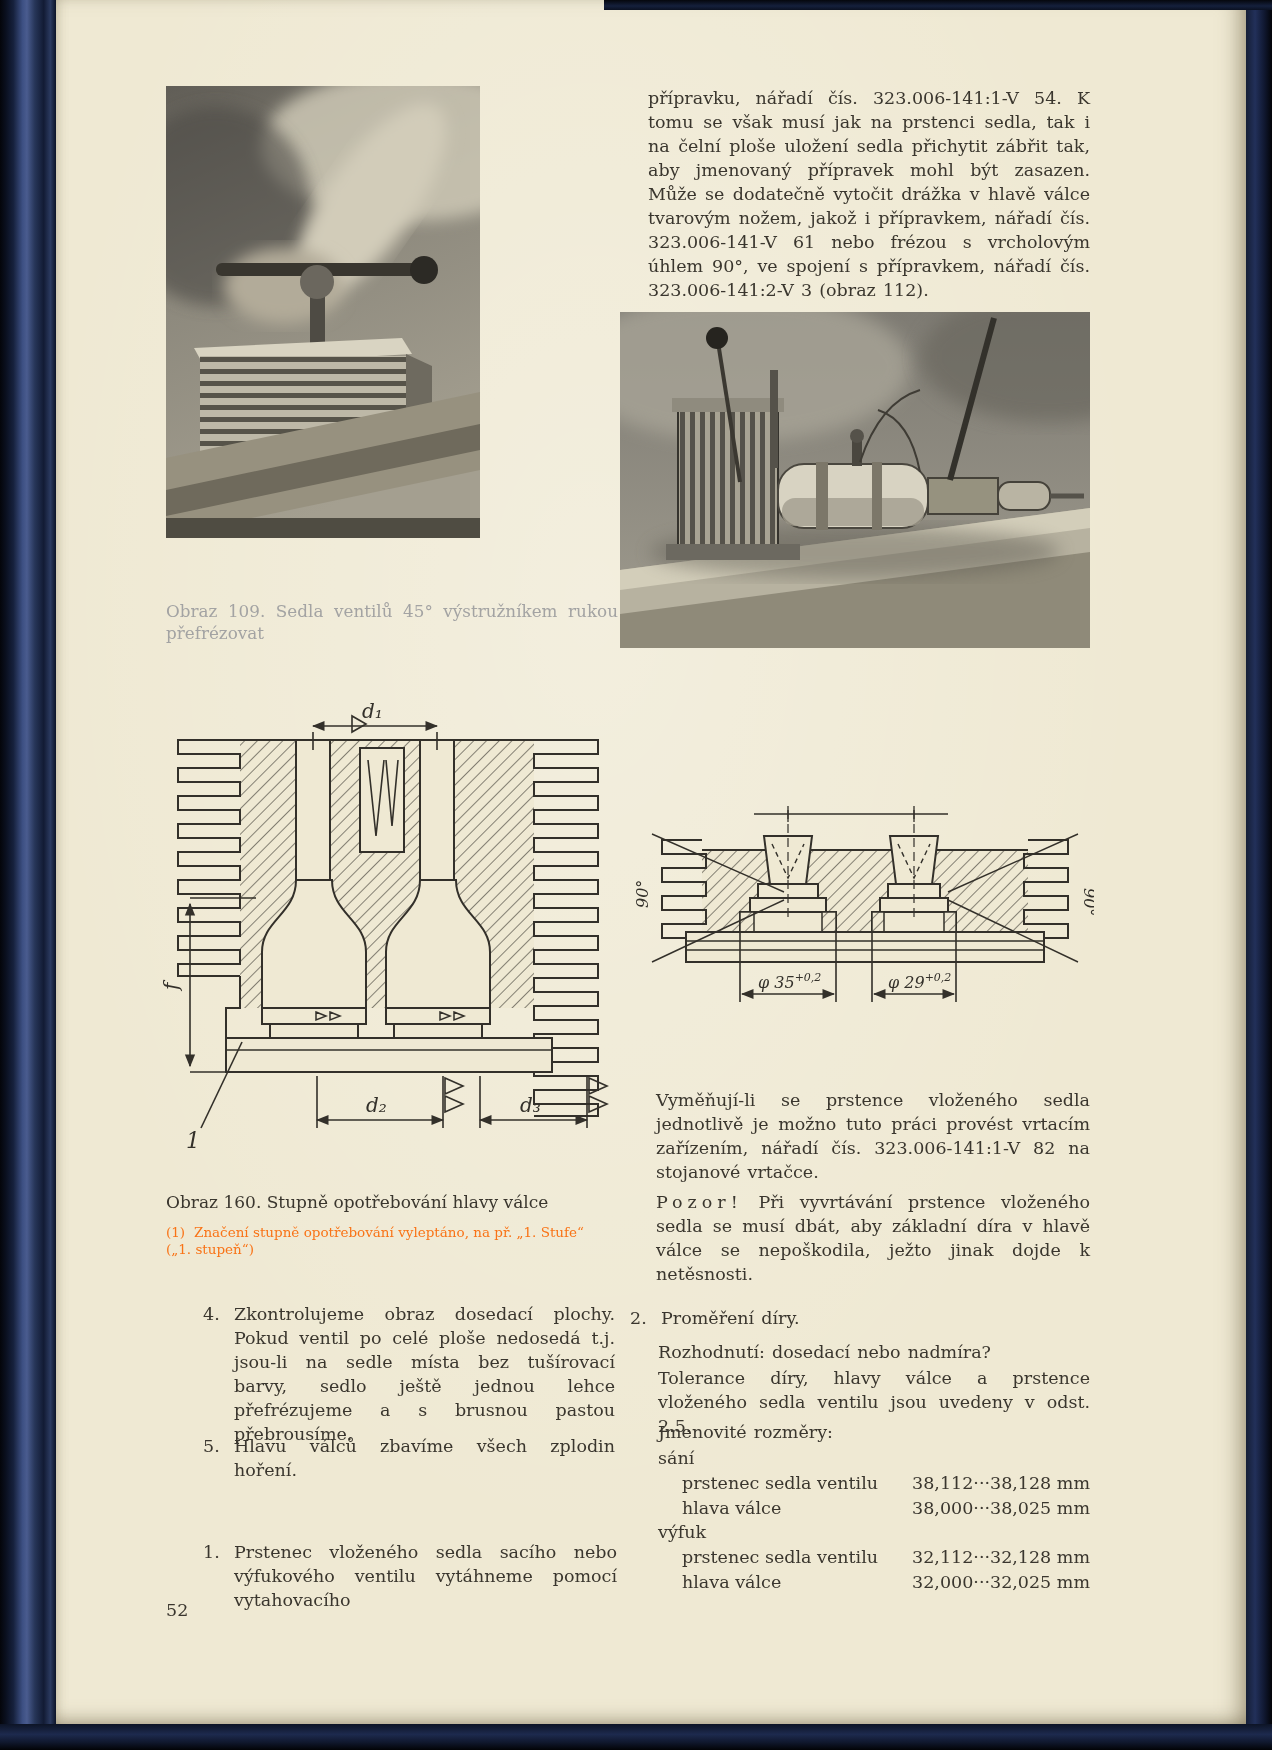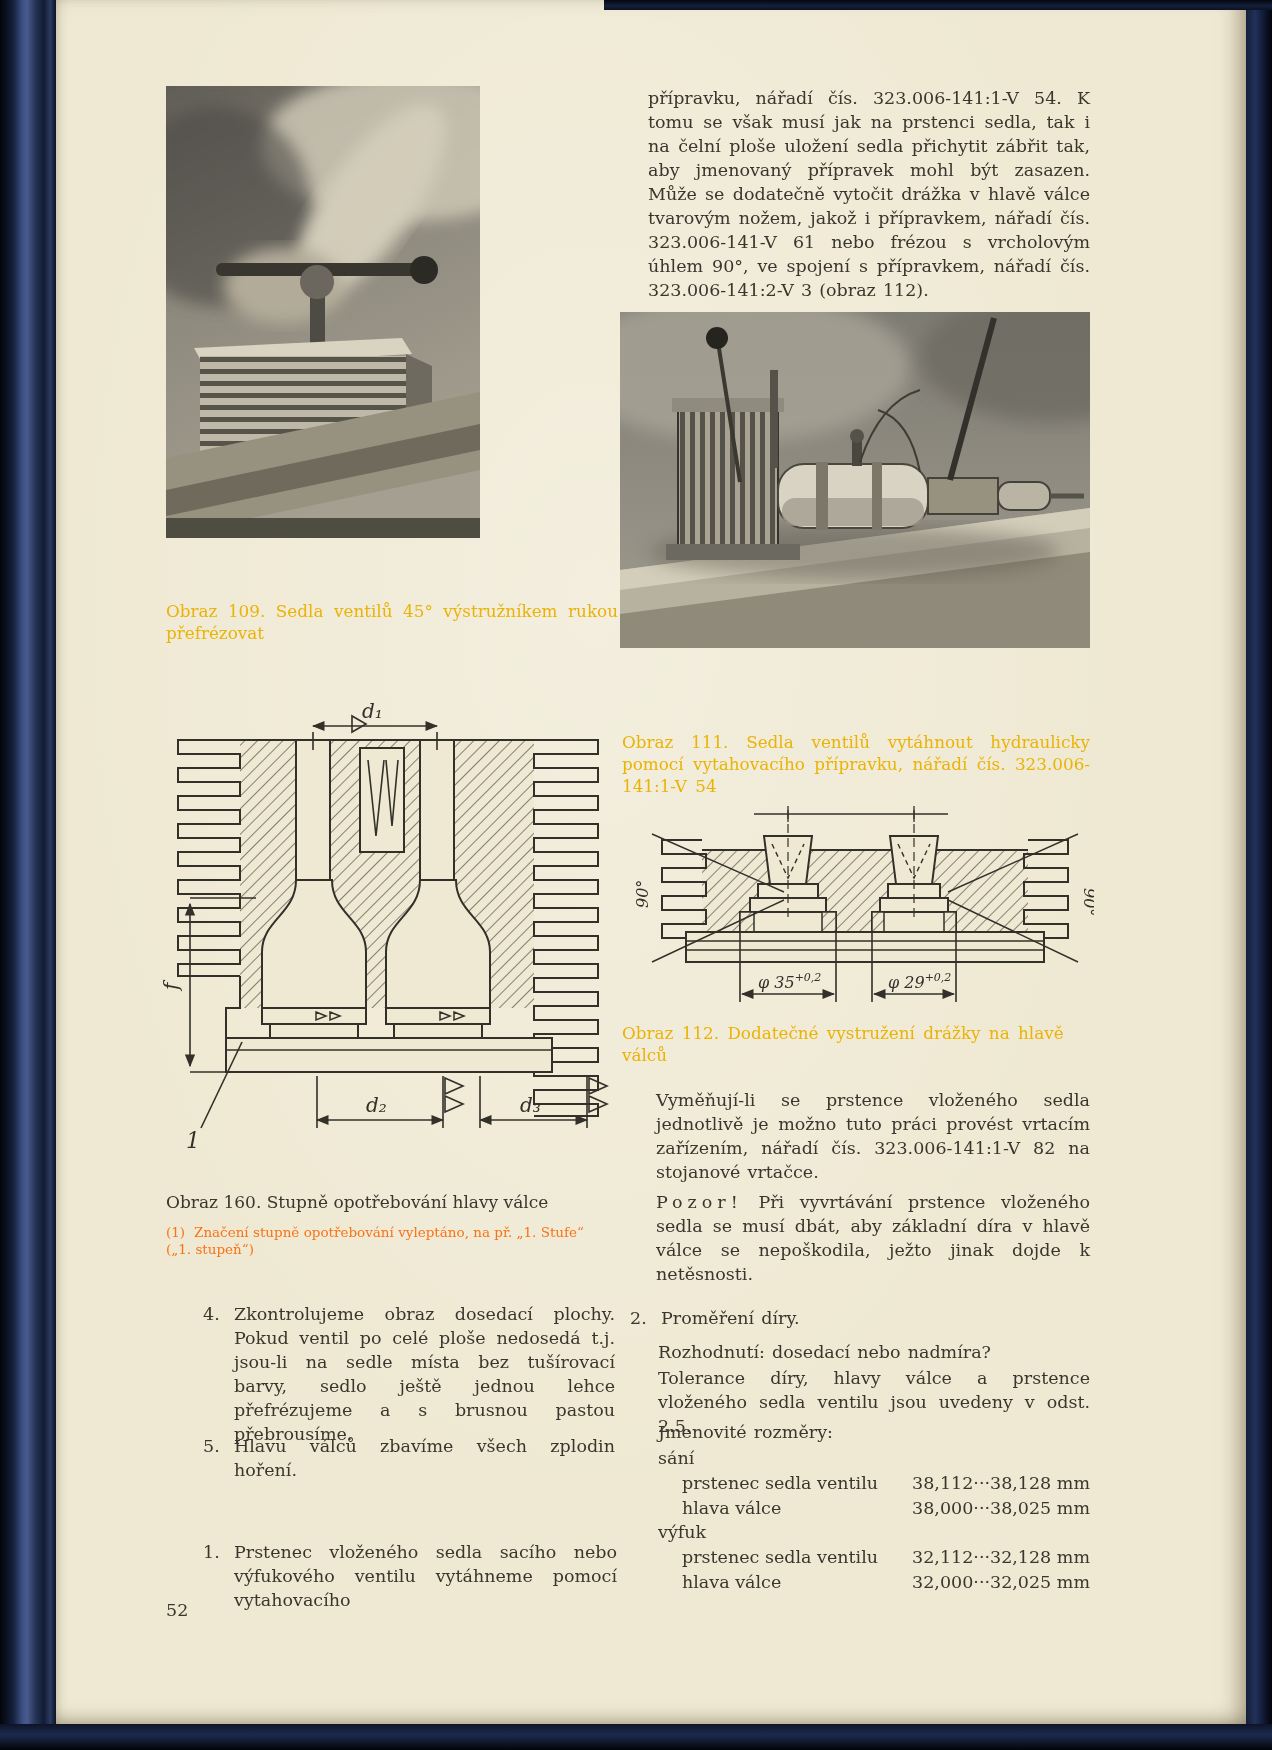--- a/index.html
+++ b/index.html
@@ -10,21 +10,21 @@
     position:absolute; left:56px; top:0; width:1190px; height:1726px;
     background:
       radial-gradient(ellipse at 45% 35%, rgba(255,255,255,.25), rgba(0,0,0,0) 60%),
       #efe9d3;
     box-shadow: inset -16px 0 22px -10px rgba(110,98,70,.55),
                 inset 0 -14px 18px -9px rgba(110,98,70,.5),
                 inset 6px 0 14px -8px rgba(110,98,70,.4);
   }
   .abs { position:absolute; }
   .btext { font-size:17.5px; line-height:24px; color:#3a362e; text-align:justify; word-spacing:1.5px; }
-  .caption { font-size:16.8px; line-height:22px; color:#eab308; text-align:justify; word-spacing:3px; }
+  .caption { font-size:16.8px; line-height:22px; color:#a3a3a3; text-align:justify; word-spacing:3px; }
   .caption-single { text-align:left; }
   .footnote { font-size:13.5px; line-height:17px; color:#f97316; }
   .footnote .fnum { display:inline-block; width:28px; }
   .item { display:flex; }
   .item .num { flex:none; width:31px; }
   .item .itxt { flex:1; }
   .sect { font-weight:bold; font-size:17.5px; color:#332f28; }
   .sect .sectnum { display:inline-block; width:95px; }
   .spaced { letter-spacing:5px; }
   .spec-group { font-size:17.5px; line-height:25px; color:#3a362e; }
@@ -118,21 +118,20 @@
     <rect x="308" y="166" width="70" height="36" fill="#96927f" stroke="#45423a" stroke-width="2"></rect>
     <rect x="378" y="170" width="52" height="28" rx="12" fill="#b9b4a3" stroke="#45423a" stroke-width="2"></rect>
     <line x1="430" y1="184" x2="464" y2="184" stroke="#55524a" stroke-width="5"></line>
     <line x1="330" y1="168" x2="374" y2="6" stroke="#33312b" stroke-width="6"></line>
     <line x1="120" y1="170" x2="98" y2="30" stroke="#3b3831" stroke-width="4"></line>
     <circle cx="97" cy="26" r="11" fill="#26241f"></circle>
     <path d="M240,150 q20,-60 60,-72" stroke="#3f3c35" stroke-width="2" fill="none"></path>
     <path d="M300,160 q-10,-52 -42,-62" stroke="#3f3c35" stroke-width="2" fill="none"></path>
   </svg>
 
-  <div class="abs caption" style="left:622px;top:731px;width:468px">Obraz 111. Sedla ventilů vytáhnout hydraulicky pomocí vytahovacího přípravku, nářadí čís. 323.006-141:1-V 54</div>
 
   <svg class="drw" style="left:156px;top:676px" width="460" height="494" viewBox="0 0 460 494">
     <defs>
       <pattern id="h110" width="9" height="9" patternUnits="userSpaceOnUse" patternTransform="rotate(45)">
         <rect width="9" height="9" fill="#efe9d3"></rect>
         <line x1="0" y1="0" x2="0" y2="9" stroke="#56524a" stroke-width="1.4"></line>
       </pattern>
       <marker id="ar110" viewBox="0 0 10 10" refX="9" refY="5" markerWidth="8" markerHeight="8" orient="auto-start-reverse">
         <path d="M0,1 L10,5 L0,9 z" fill="#33302a"></path>
       </marker>
@@ -227,21 +226,20 @@
       <line x1="238" y1="196" x2="318" y2="196" marker-start="url(#ar112)" marker-end="url(#ar112)"></line>
     </g>
     <g fill="#33302a" font-style="italic" font-size="16">
       <text x="122" y="190"><tspan>φ 35</tspan><tspan dy="-7" font-size="11">+0,2</tspan></text>
       <text x="252" y="190"><tspan>φ 29</tspan><tspan dy="-7" font-size="11">+0,2</tspan></text>
       <text x="12" y="110" transform="rotate(-90 12 110)">90°</text>
       <text x="448" y="90" transform="rotate(90 448 90)">90°</text>
     </g>
   </svg>
 
-  <div class="abs caption caption-single" style="left:622px;top:1022px;width:470px">Obraz 112. Dodatečné vystružení drážky na hlavě válců</div>
 
   <div class="abs btext" style="left:656px;top:1088px;width:434px">Vyměňují-li se prstence vloženého sedla jednotlivě je možno tuto práci provést vrtacím zařízením, nářadí čís. 323.006-141:1-V 82 na stojanové vrtačce.</div>
 
   <div class="abs btext" style="left:656px;top:1190px;width:434px">
     <span class="spaced">Pozor!</span>
     <span>Při vyvrtávání prstence vloženého sedla se musí dbát, aby základní díra v hlavě válce se nepoškodila, ježto jinak dojde k netěsnosti.</span>
   </div>
 
   <div class="abs btext item" style="left:630px;top:1306px;width:444px">
     <span class="num">2.</span>

